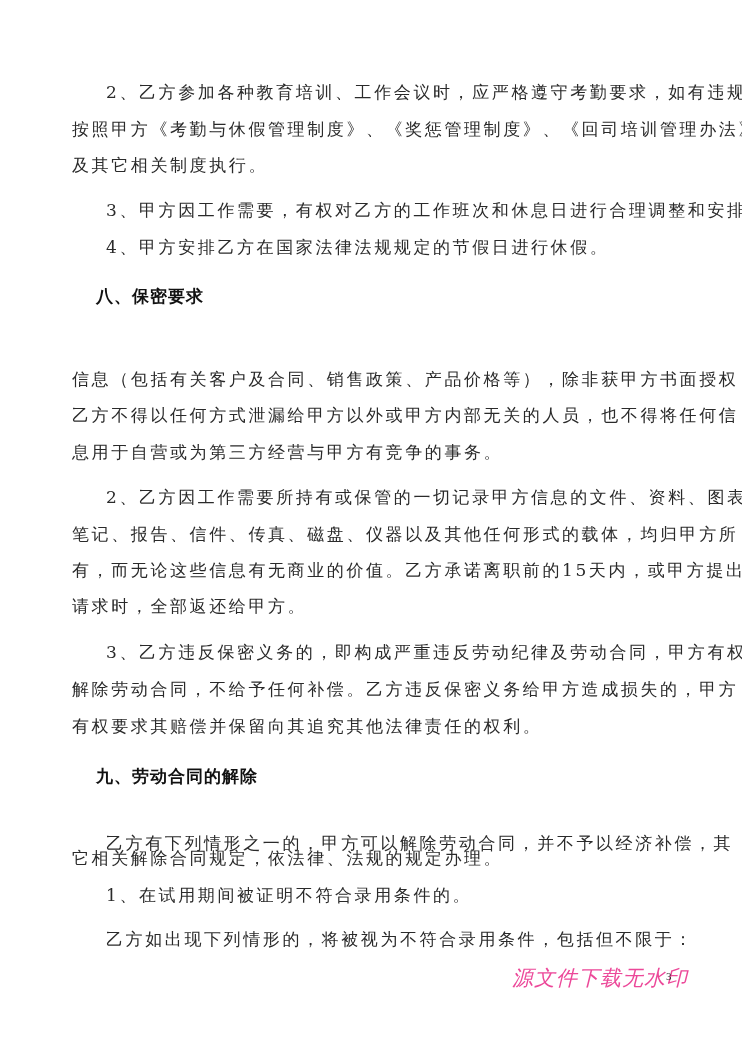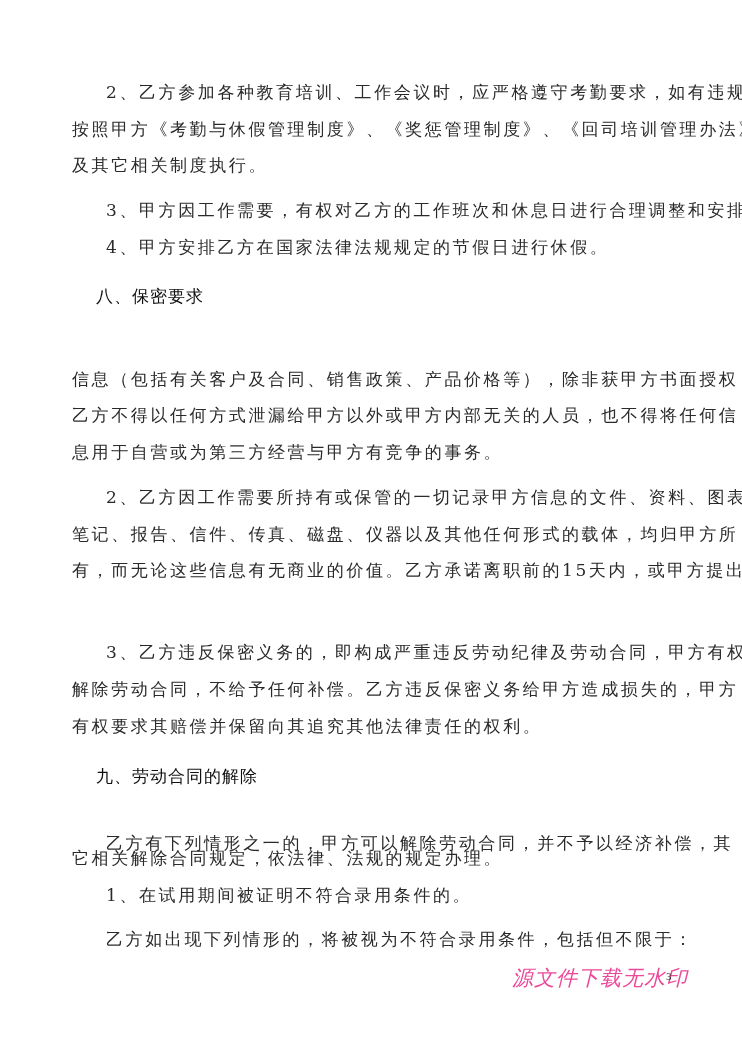--- a/index.html
+++ b/index.html
@@ -2,21 +2,21 @@
 <html><head>
 <meta charset="utf-8">
 <style>
   html, body { margin: 0; padding: 0; background: #ffffff; }
   body { width: 742px; height: 1049px; position: relative; overflow: hidden;
          font-family: "DejaVu Serif", "Liberation Serif", serif; color: #222; }
   .page { position: absolute; left: 0; top: 0; width: 742px; height: 1049px; background: #fff; }
   .line { position: absolute; left: 72px; width: 610px; font-size: 17px; line-height: 22px;
           white-space: nowrap; letter-spacing: 2.6px; color: #2a2a2a; }
   .indent { left: 106px; width: 576px; }
-  .heading { position: absolute; left: 96px; font-size: 17px; font-weight: normal; line-height: 22px;
+  .heading { position: absolute; left: 96px; font-size: 17px; font-weight: bold; line-height: 22px;
              letter-spacing: 1px; color: #111; font-family: "DejaVu Sans", "Liberation Sans", sans-serif; text-align: center; }
   .wm1 { position: absolute; left: 518px; top: 912px; font-size: 40px; font-weight: bold; font-style: italic;
          color: #ececec; letter-spacing: 2px; font-family: "DejaVu Sans", sans-serif; white-space: nowrap; }
   .wm2 { position: absolute; left: 512px; top: 964px; font-size: 21px; font-weight: normal; font-style: italic;
          color: #ec4899; letter-spacing: 1px; font-family: "DejaVu Sans", sans-serif; white-space: nowrap; }
   .pagenum { position: absolute; left: 666px; top: 970px; font-size: 11px; color: #333;
              font-family: "Liberation Serif", serif; }
 </style>
 </head>
 <body>
@@ -31,20 +31,21 @@
 
   <div class="heading" style="top:285px">八、保密要求</div>
 
   <div class="line" style="top:368px">信息（包括有关客户及合同、销售政策、产品价格等），除非获甲方书面授权，</div>
   <div class="line" style="top:404px">乙方不得以任何方式泄漏给甲方以外或甲方内部无关的人员，也不得将任何信</div>
   <div class="line" style="top:441px">息用于自营或为第三方经营与甲方有竞争的事务。</div>
 
   <div class="line indent" style="top:486px">2、乙方因工作需要所持有或保管的一切记录甲方信息的文件、资料、图表、</div>
   <div class="line" style="top:523px">笔记、报告、信件、传真、磁盘、仪器以及其他任何形式的载体，均归甲方所</div>
   <div class="line" style="top:559px">有，而无论这些信息有无商业的价值。乙方承诺离职前的15天内，或甲方提出</div>
+  <div class="line" style="top:595px">请求时，全部返还给甲方。</div>
 
   <div class="line indent" style="top:641px">3、乙方违反保密义务的，即构成严重违反劳动纪律及劳动合同，甲方有权</div>
   <div class="line" style="top:678px">解除劳动合同，不给予任何补偿。乙方违反保密义务给甲方造成损失的，甲方</div>
   <div class="line" style="top:715px">有权要求其赔偿并保留向其追究其他法律责任的权利。</div>
 
   <div class="heading" style="top:765px">九、劳动合同的解除</div>
 
   <div class="line indent" style="top:832px">乙方有下列情形之一的，甲方可以解除劳动合同，并不予以经济补偿，其</div>
   <div class="line" style="top:847px">它相关解除合同规定，依法律、法规的规定办理。</div>
   <div class="line indent" style="top:884px">1、在试用期间被证明不符合录用条件的。</div>

